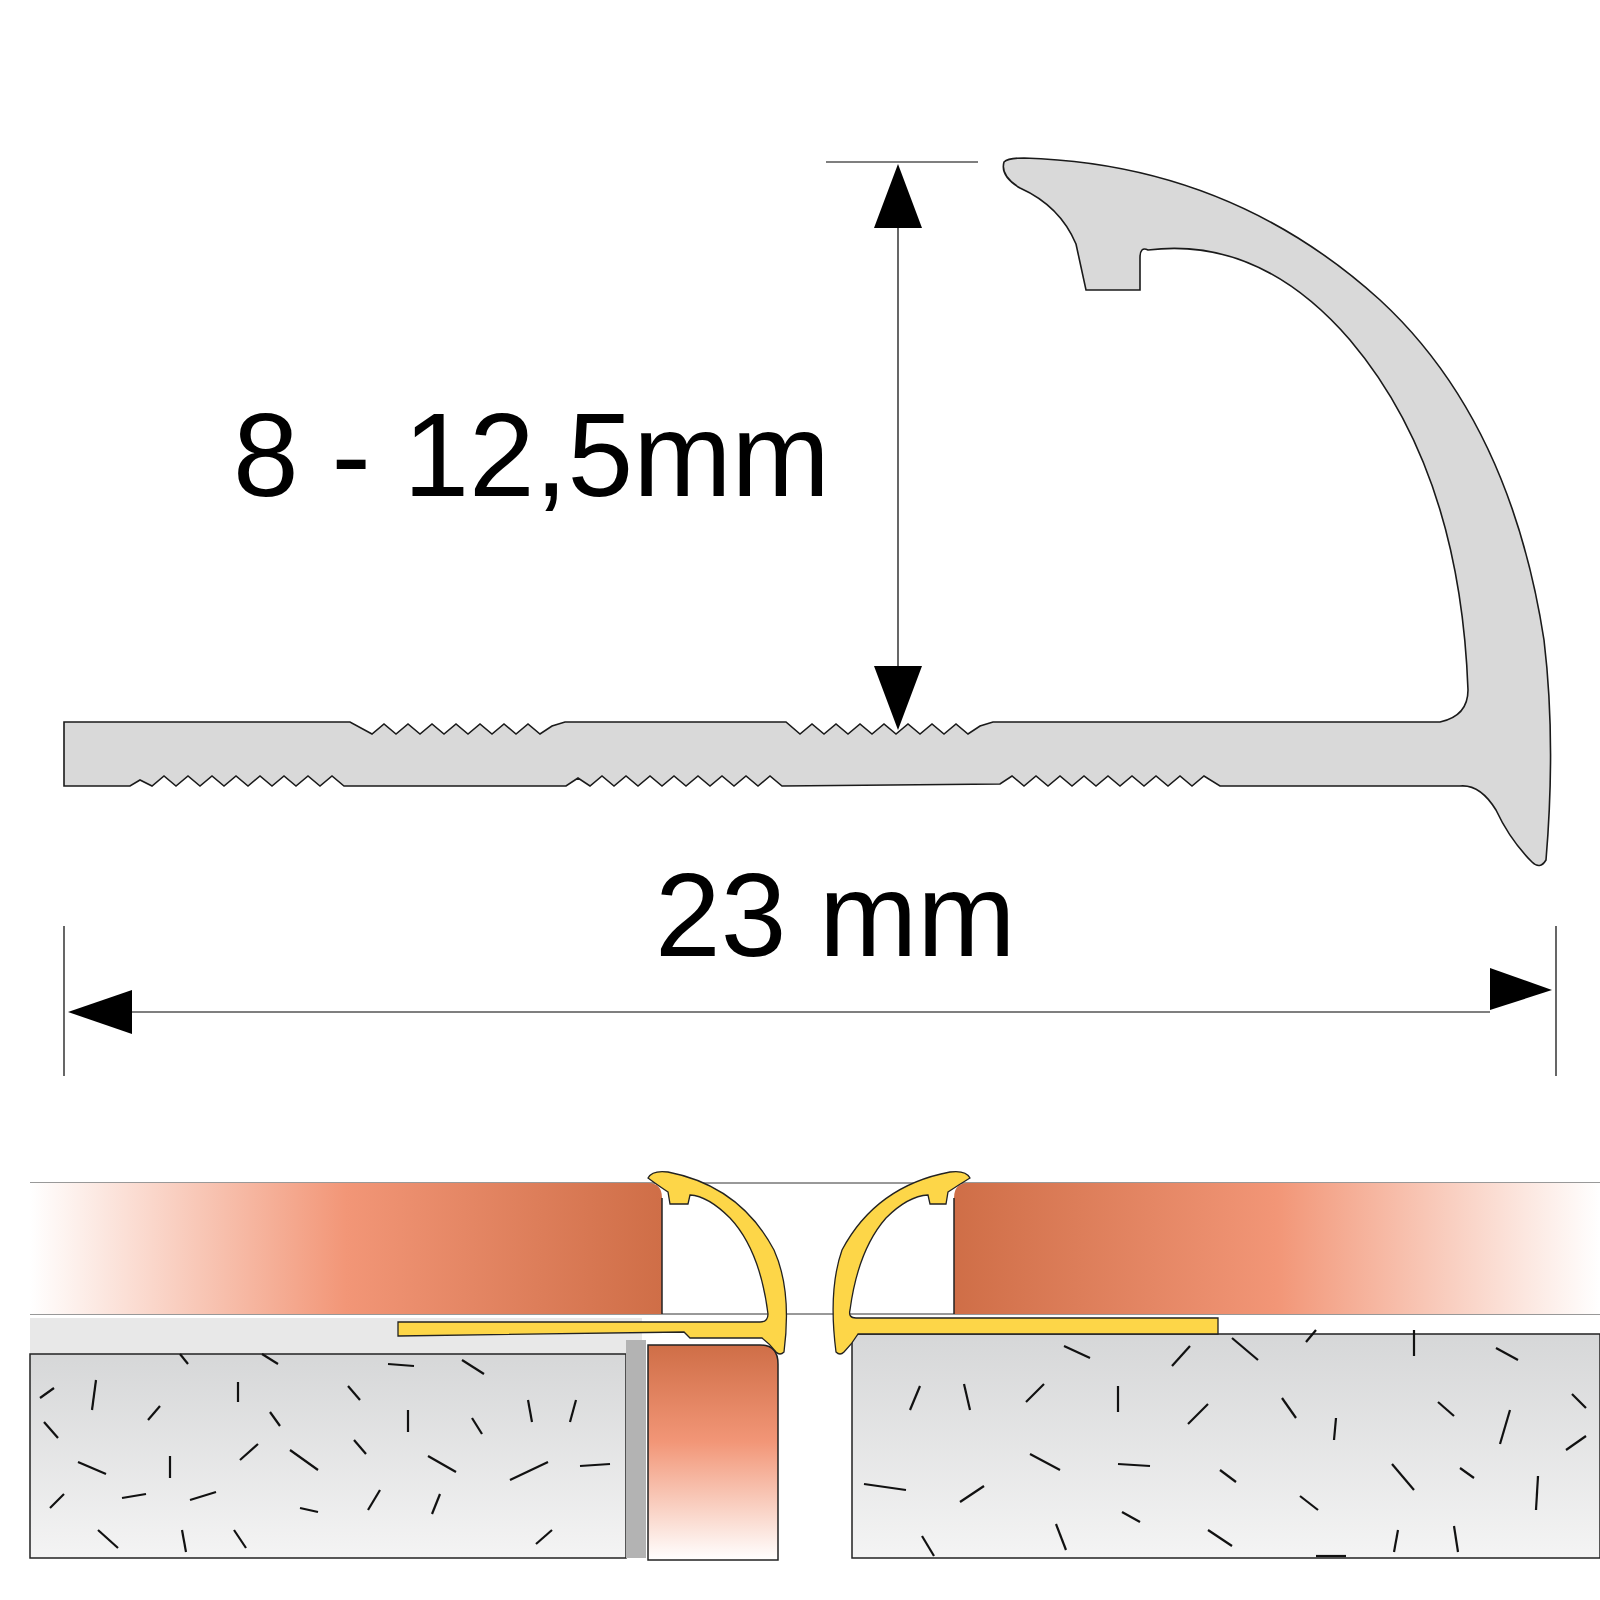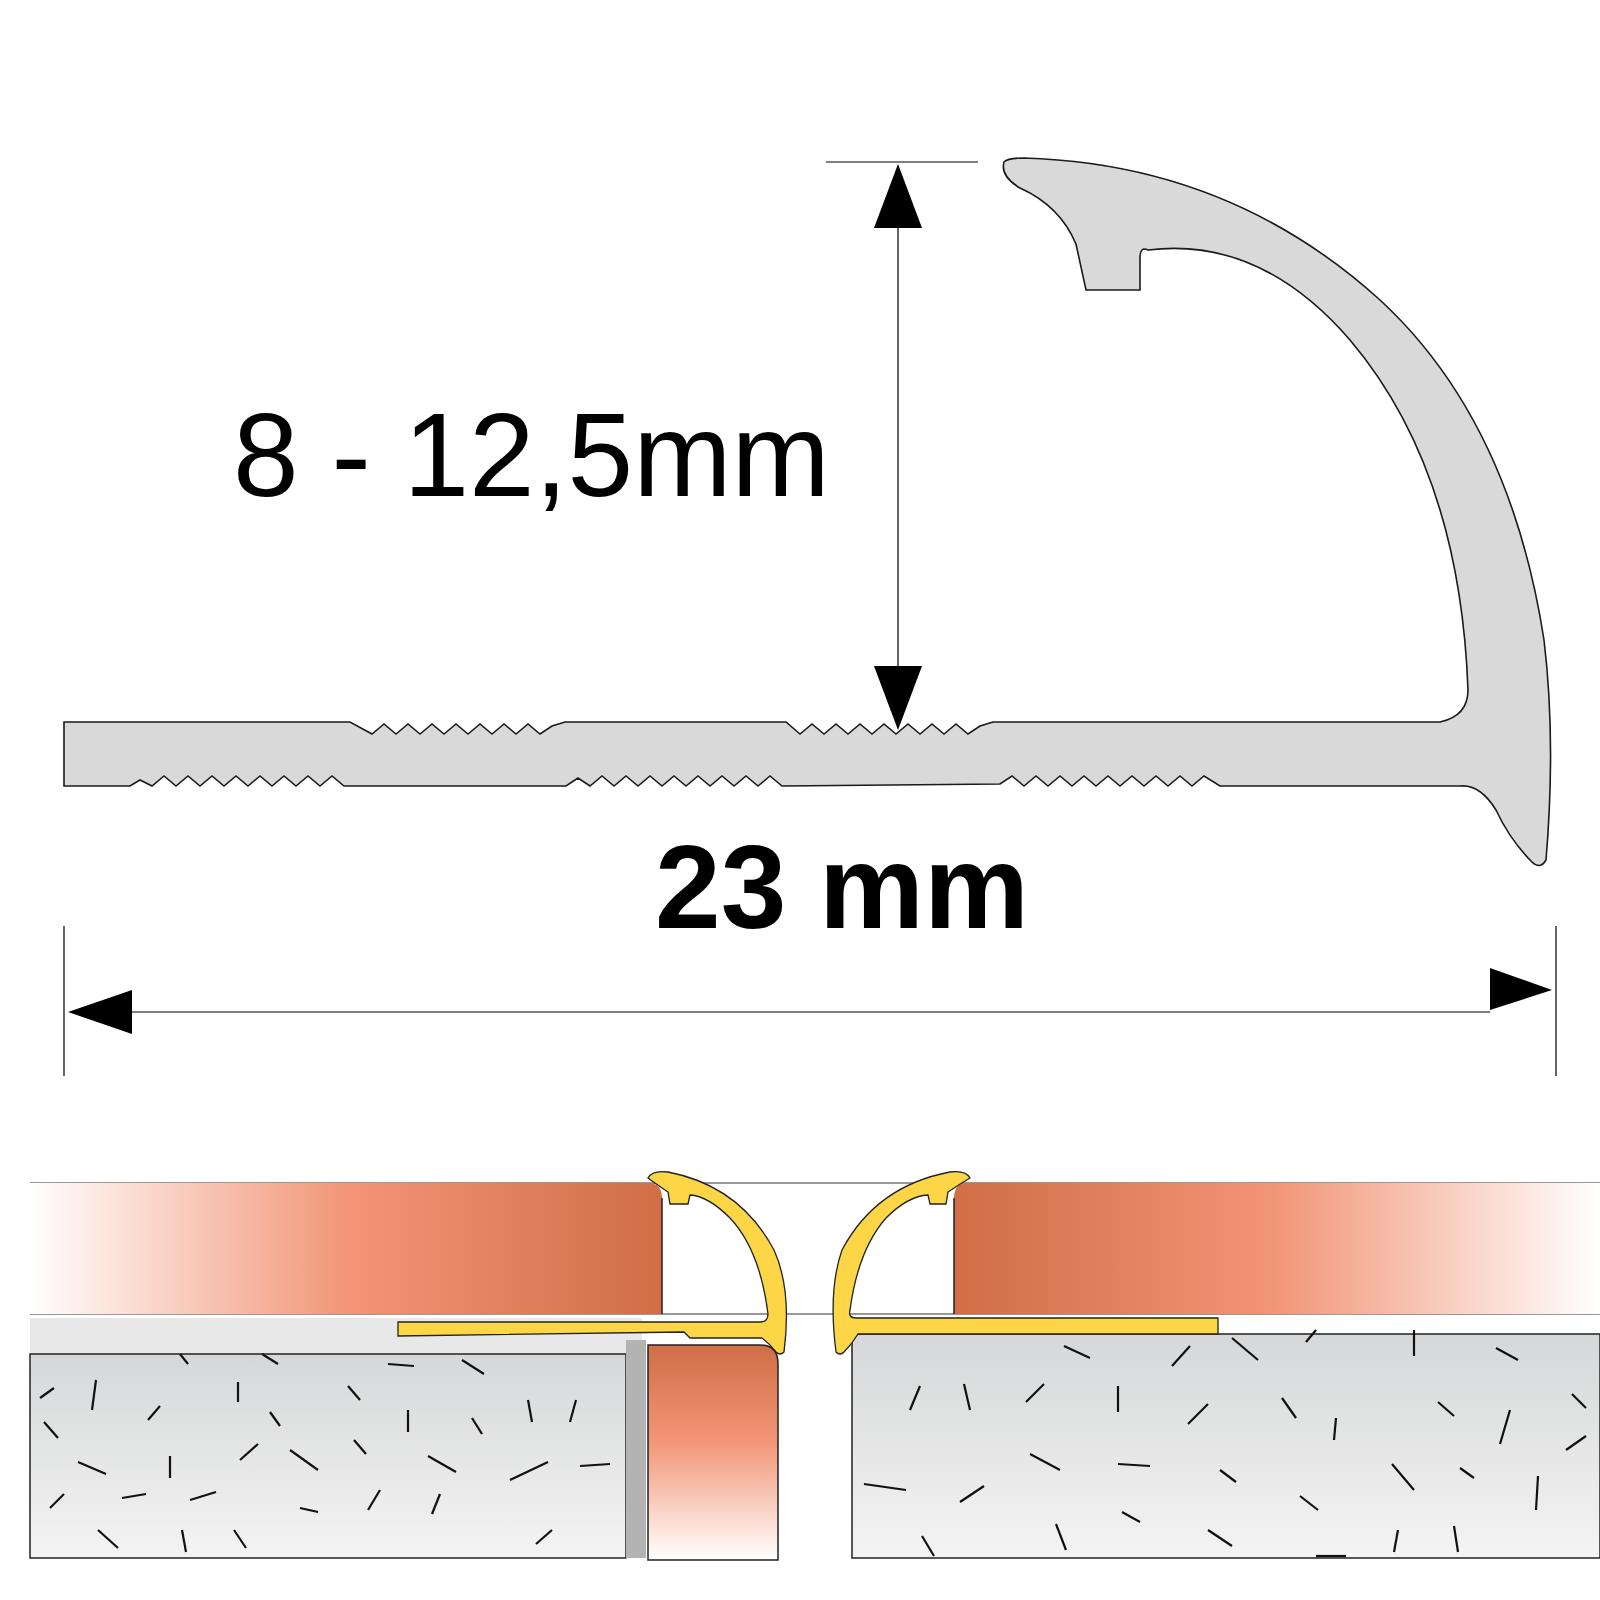--- a/index.html
+++ b/index.html
@@ -147,13 +147,13 @@
       <line x1="1208" y1="1530" x2="1232" y2="1546"></line>
         <line x1="1316" y1="1556" x2="1346" y2="1556"></line>
       <line x1="1398" y1="1530" x2="1394" y2="1552"></line>
         <line x1="1454" y1="1526" x2="1458" y2="1552"></line>
       <line x1="922" y1="1536" x2="934" y2="1556"></line>
     </g>
   </g>
 </svg>
 
 <div class="dim-label" style="left:233px; top:396px;">8 - 12,5mm</div>
-<div class="dim-label" style="left:655px; top:828px;font-weight:bold;">23 mm</div>
+<div class="dim-label" style="left:655px; top:856px;">23 mm</div>
 
 </body></html>

